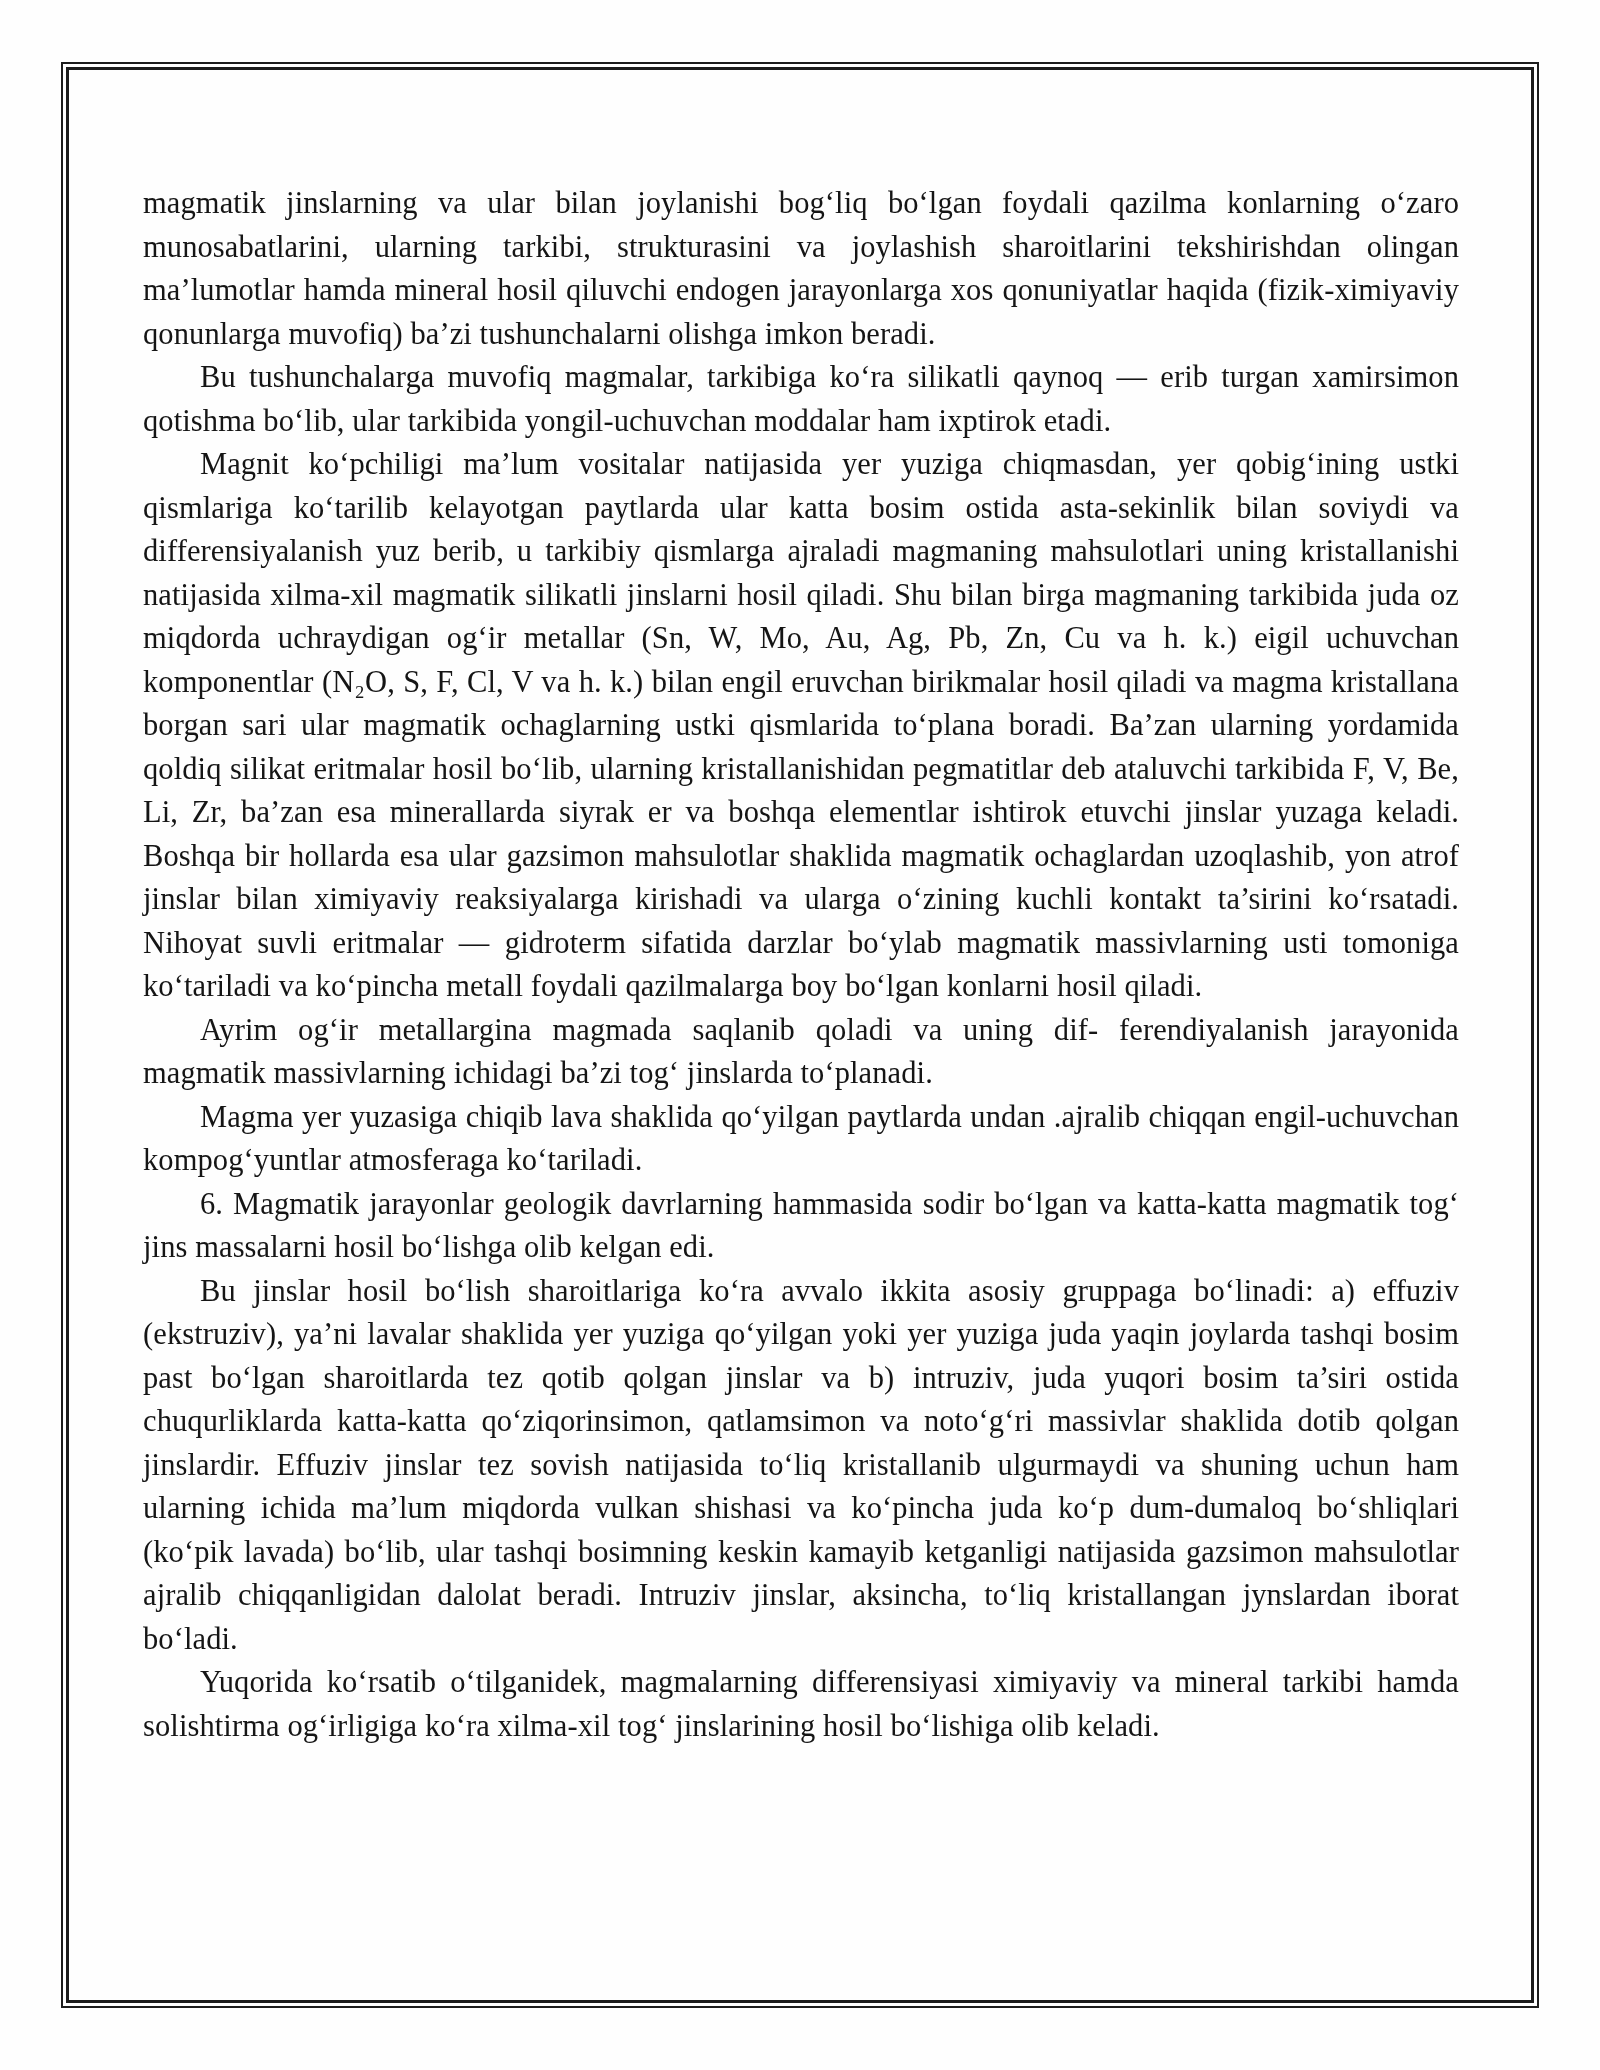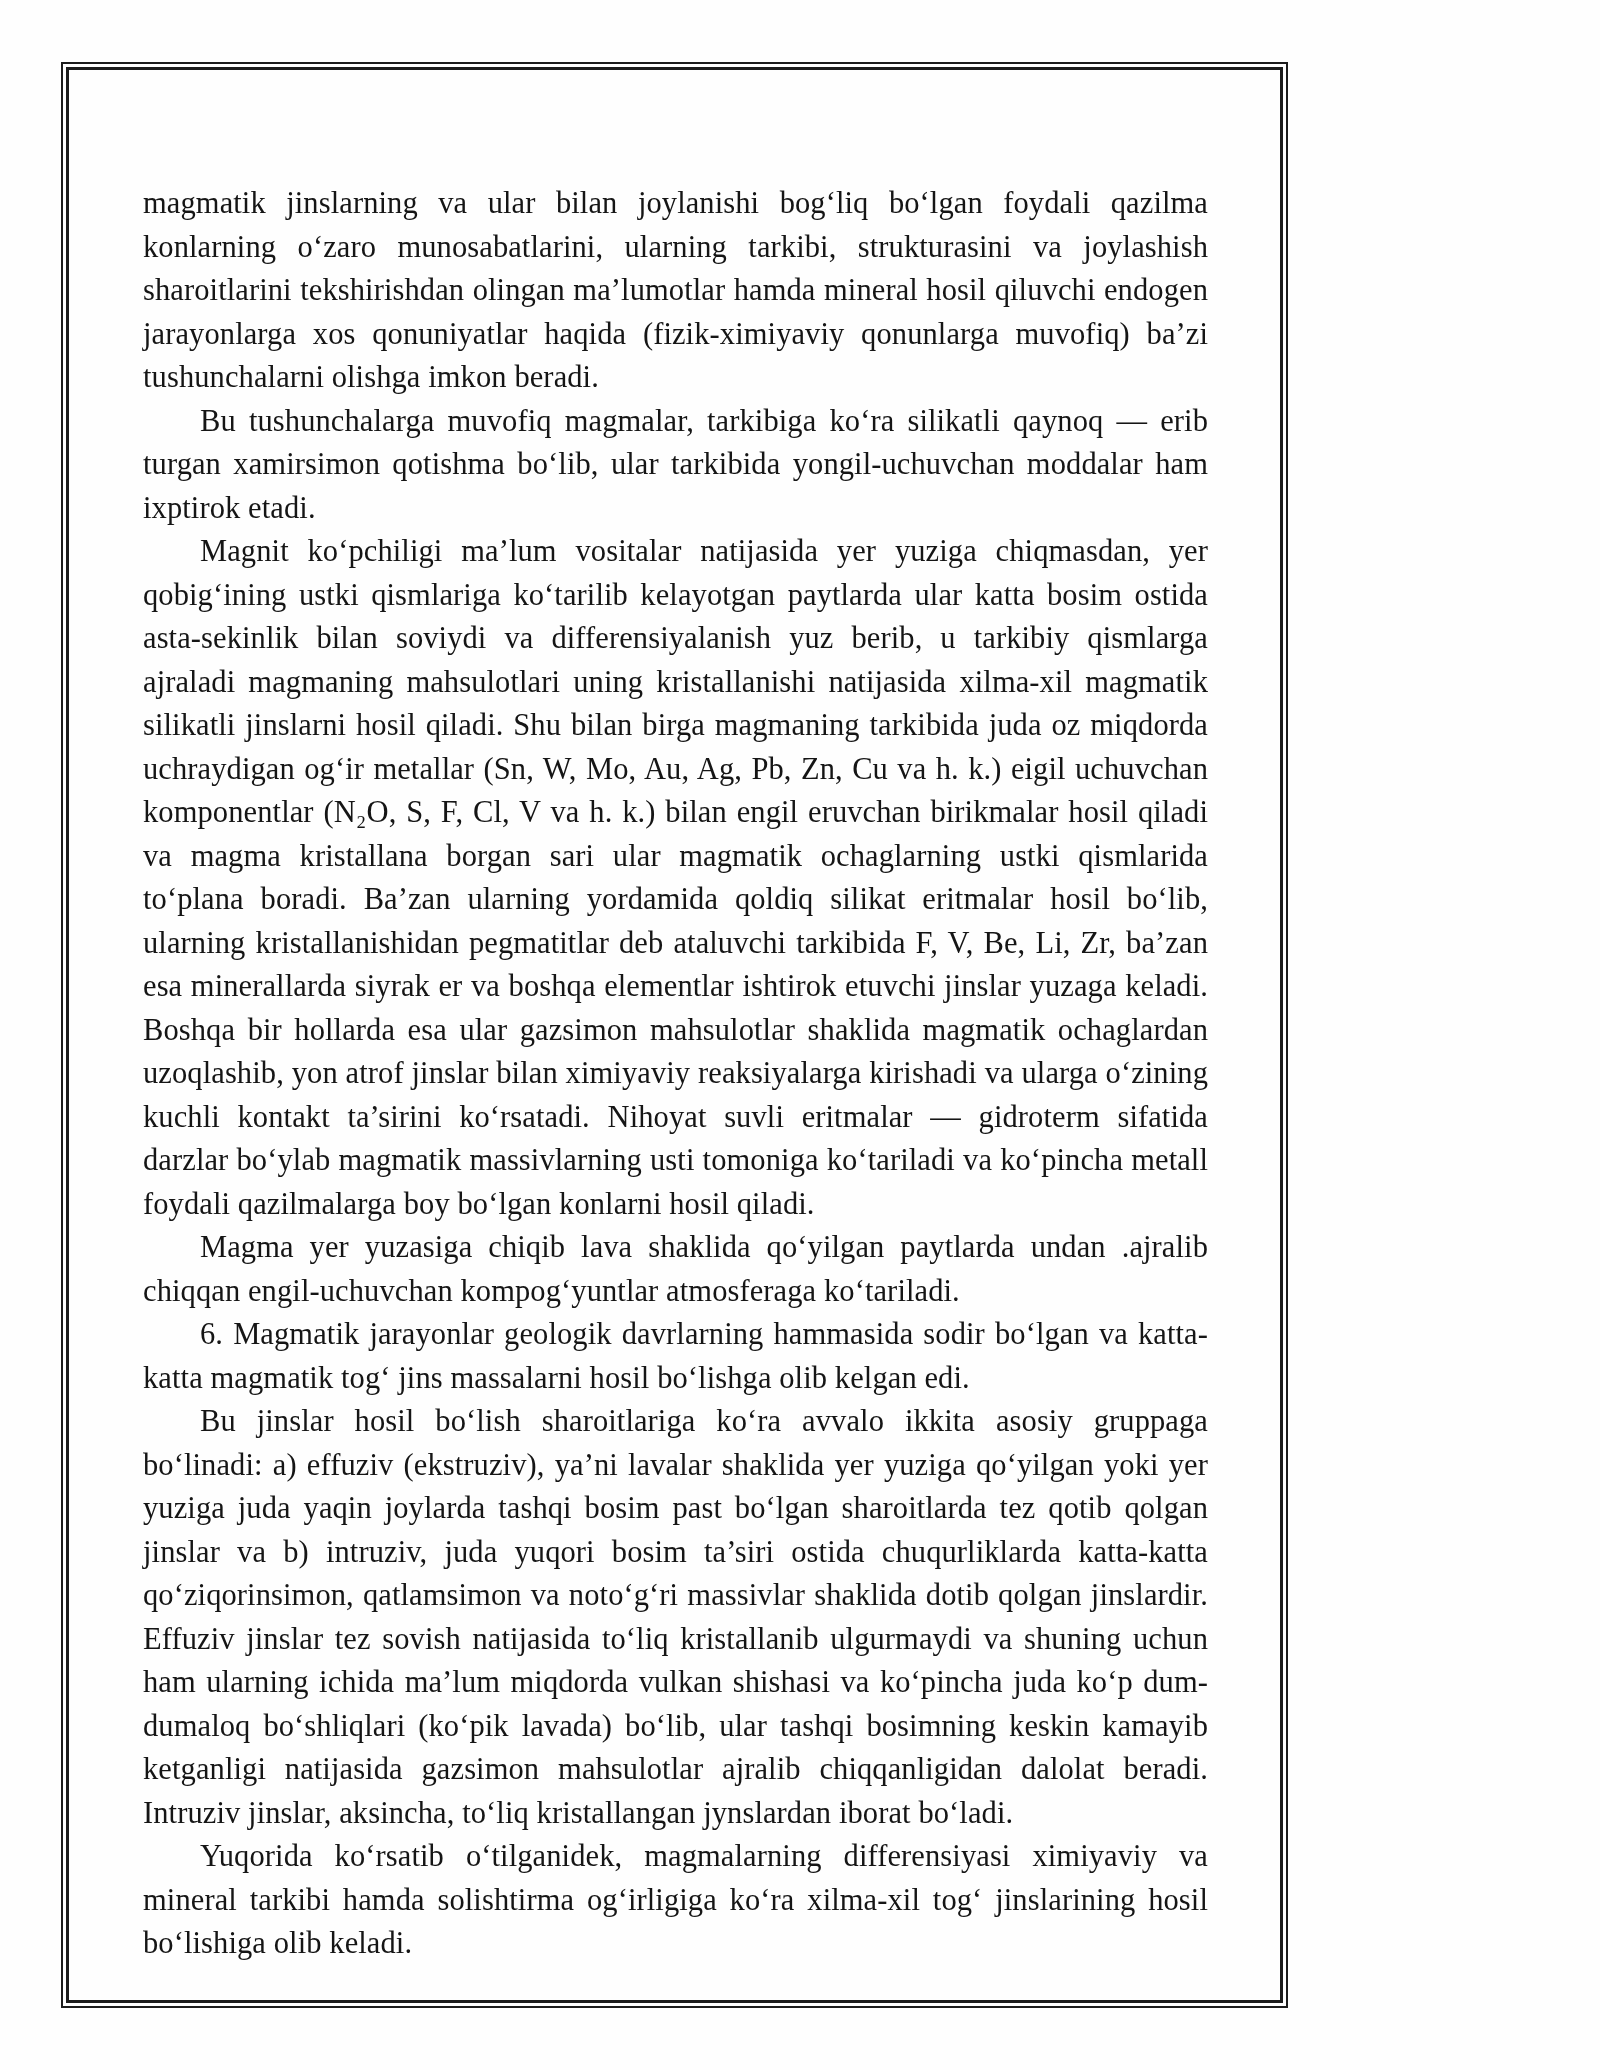--- a/index.html
+++ b/index.html
@@ -14,21 +14,21 @@
     background: #fefefefe;
     background: #fefefe;
     overflow: hidden;
     font-family: "Liberation Serif", "DejaVu Serif", serif;
     color: #151515;
   }
   .frame-outer {
     position: absolute;
     left: 61px;
     top: 62px;
-    width: 1227px;
+    width: 1478px;
     height: 1946px;
     box-sizing: border-box;
     border: 2px solid #1c1c1c;
   }
   .frame-inner {
     position: absolute;
     left: 3px;
     top: 3px;
     right: 3px;
     bottom: 3px;
@@ -56,20 +56,21 @@
 </head>
 <body>
 
 <div class="page">
   <div class="frame-outer">
     <div class="frame-inner">
       <div class="text-block">
         <p class="para no-indent">magmatik jinslarning va ular bilan joylanishi bog‘liq bo‘lgan foydali qazilma konlarning o‘zaro munosabatlarini, ularning tarkibi, strukturasini va joylashish sharoitlarini tekshirishdan olingan ma’lumotlar hamda mineral hosil qiluvchi endogen jarayonlarga xos qonuniyatlar haqida (fizik-ximiyaviy qonunlarga muvofiq) ba’zi tushunchalarni olishga imkon beradi.</p>
         <p class="para">Bu tushunchalarga muvofiq magmalar, tarkibiga ko‘ra silikatli qaynoq — erib turgan xamirsimon qotishma bo‘lib, ular tarkibida yongil-uchuvchan moddalar ham ixptirok etadi.</p>
         <p class="para">Magnit ko‘pchiligi ma’lum vositalar natijasida yer yuziga chiqmasdan, yer qobig‘ining ustki qismlariga ko‘tarilib kelayotgan paytlarda ular katta bosim ostida asta-sekinlik bilan soviydi va differensiyalanish yuz berib, u tarkibiy qismlarga ajraladi magmaning mahsulotlari uning kristallanishi natijasida xilma-xil magmatik silikatli jinslarni hosil qiladi. Shu bilan birga magmaning tarkibida juda oz miqdorda uchraydigan og‘ir metallar (Sn, W, Mo, Au, Ag, Pb, Zn, Cu va h. k.) eigil uchuvchan komponentlar (N₂O, S, F, Cl, V va h. k.) bilan engil eruvchan birikmalar hosil qiladi va magma kristallana borgan sari ular magmatik ochaglarning ustki qismlarida to‘plana boradi. Ba’zan ularning yordamida qoldiq silikat eritmalar hosil bo‘lib, ularning kristallanishidan pegmatitlar deb ataluvchi tarkibida F, V, Be, Li, Zr, ba’zan esa minerallarda siyrak er va boshqa elementlar ishtirok etuvchi jinslar yuzaga keladi. Boshqa bir hollarda esa ular gazsimon mahsulotlar shaklida magmatik ochaglardan uzoqlashib, yon atrof jinslar bilan ximiyaviy reaksiyalarga kirishadi va ularga o‘zining kuchli kontakt ta’sirini ko‘rsatadi. Nihoyat suvli eritmalar — gidroterm sifatida darzlar bo‘ylab magmatik massivlarning usti tomoniga ko‘tariladi va ko‘pincha metall foydali qazilmalarga boy bo‘lgan konlarni hosil qiladi.</p>
+        <p class="para">Ayrim og‘ir metallargina magmada saqlanib qoladi va uning dif- ferendiyalanish jarayonida magmatik massivlarning ichidagi ba’zi tog‘ jinslarda to‘planadi.</p>
         <p class="para">Magma yer yuzasiga chiqib lava shaklida qo‘yilgan paytlarda undan .ajralib chiqqan engil-uchuvchan kompog‘yuntlar atmosferaga ko‘tariladi.</p>
         <p class="para">6. Magmatik jarayonlar geologik davrlarning hammasida sodir bo‘lgan va katta-katta magmatik tog‘ jins massalarni hosil bo‘lishga olib kelgan edi.</p>
         <p class="para">Bu jinslar hosil bo‘lish sharoitlariga ko‘ra avvalo ikkita asosiy gruppaga bo‘linadi: a) effuziv (ekstruziv), ya’ni lavalar shaklida yer yuziga qo‘yilgan yoki yer yuziga juda yaqin joylarda tashqi bosim past bo‘lgan sharoitlarda tez qotib qolgan jinslar va b) intruziv, juda yuqori bosim ta’siri ostida chuqurliklarda katta-katta qo‘ziqorinsimon, qatlamsimon va noto‘g‘ri massivlar shaklida dotib qolgan jinslardir. Effuziv jinslar tez sovish natijasida to‘liq kristallanib ulgurmaydi va shuning uchun ham ularning ichida ma’lum miqdorda vulkan shishasi va ko‘pincha juda ko‘p dum-dumaloq bo‘shliqlari (ko‘pik lavada) bo‘lib, ular tashqi bosimning keskin kamayib ketganligi natijasida gazsimon mahsulotlar ajralib chiqqanligidan dalolat beradi. Intruziv jinslar, aksincha, to‘liq kristallangan jynslardan iborat bo‘ladi.</p>
         <p class="para">Yuqorida ko‘rsatib o‘tilganidek, magmalarning differensiyasi ximiyaviy va mineral tarkibi hamda solishtirma og‘irligiga ko‘ra xilma-xil tog‘ jinslarining hosil bo‘lishiga olib keladi.</p>
       </div>
     </div>
   </div>
 </div>
 
 </body></html>

